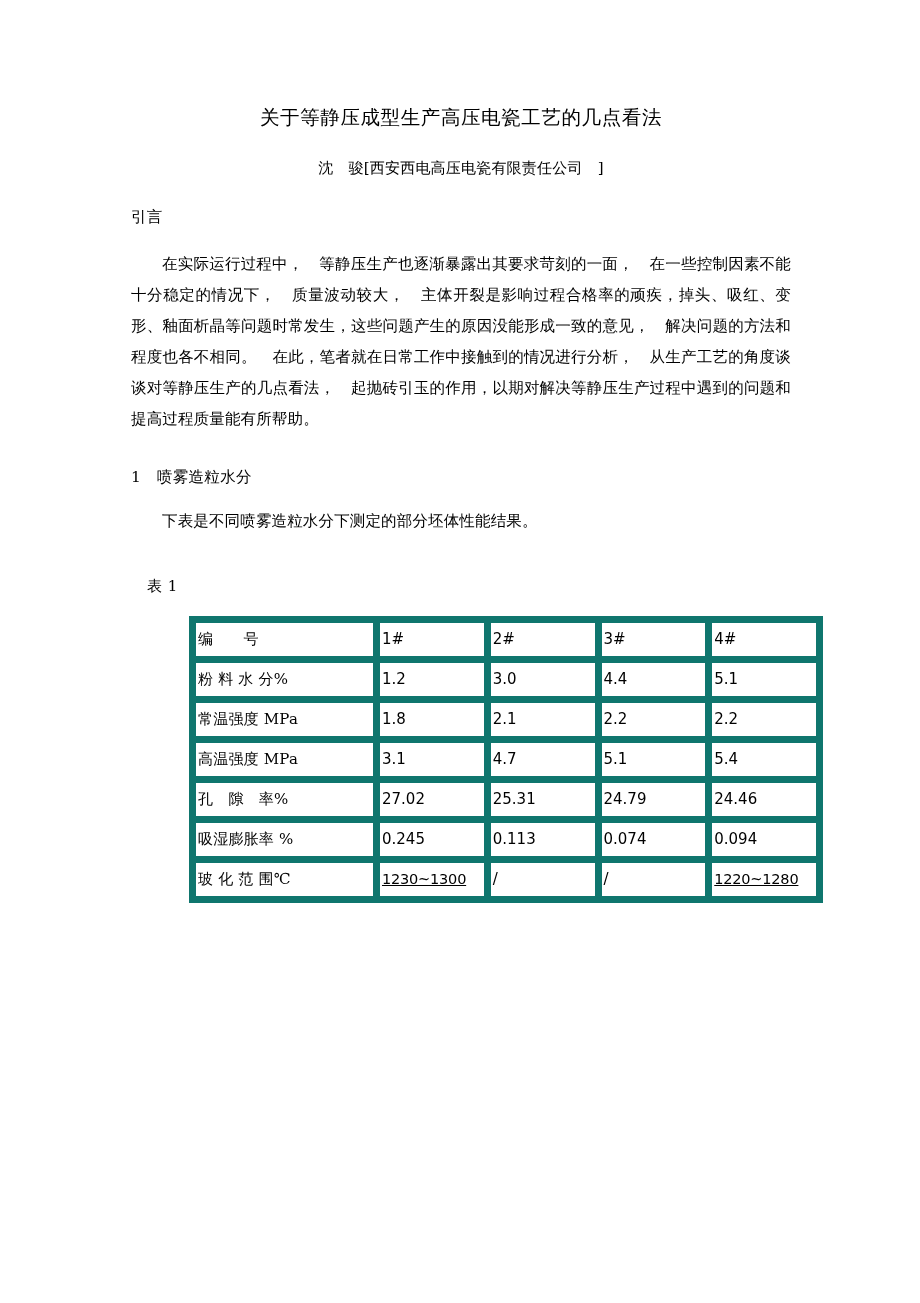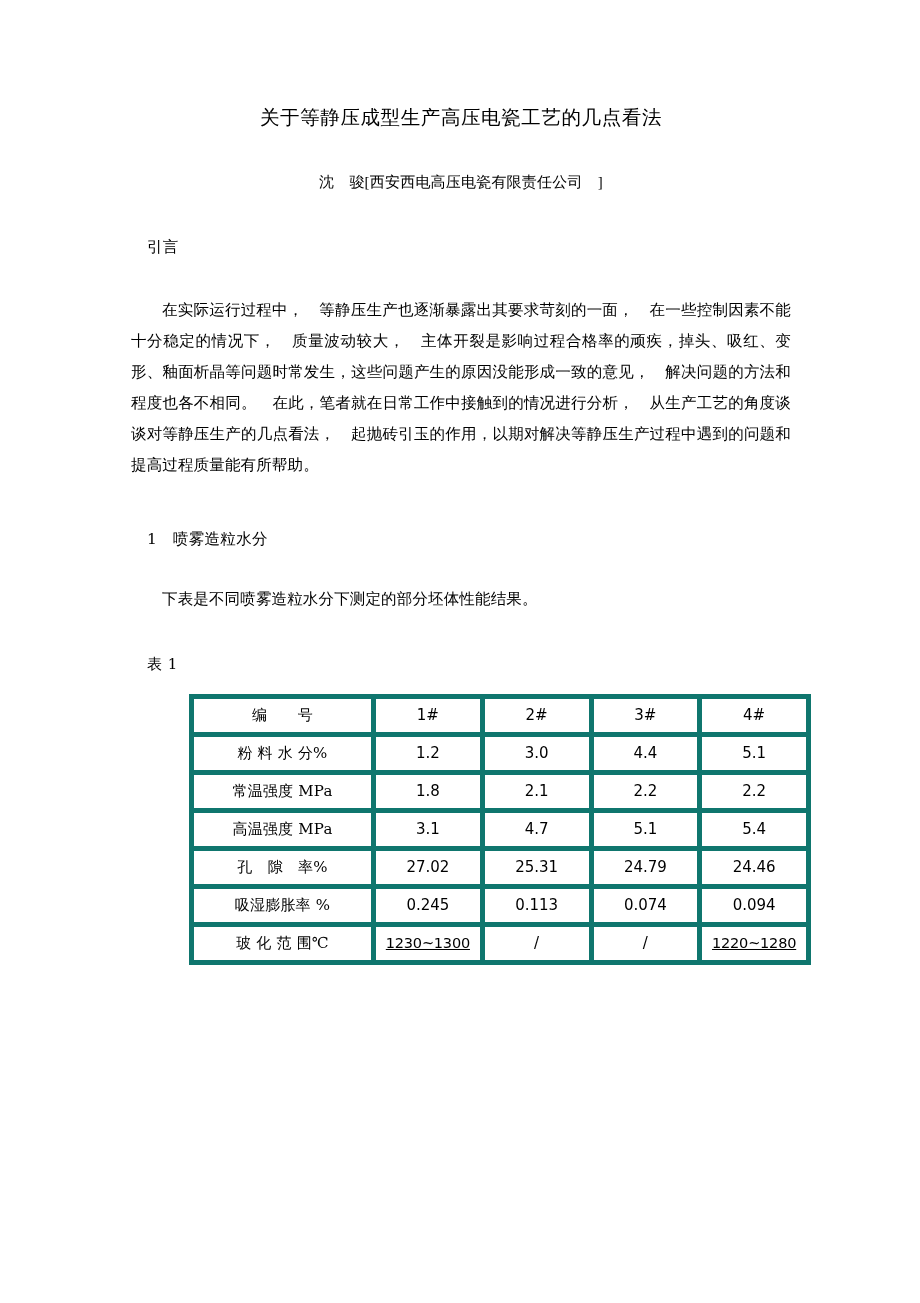--- a/index.html
+++ b/index.html
@@ -38,32 +38,31 @@
     padding-top: 104px;
     text-align: center;
     font-size: 19.5px;
     font-weight: normal;
     letter-spacing: 0.6px;
     line-height: 1.4;
     font-family: "DejaVu Serif", "Liberation Serif", serif;
   }
 
   .byline {
-    margin: 14px;
+    margin: 0;
     padding-top: 27px;
     text-align: center;
     font-size: 15px;
     letter-spacing: 0.2px;
     line-height: 1.4;
-    font-family: Liberation Serif, serif;
   }
 
   
   .heading {
-    margin: 16px;
+    margin: 0;
     padding-top: 27px;
     font-size: 15.5px;
     font-weight: normal;
     line-height: 1.5;
     letter-spacing: 0.3px;
   }
   .heading.sec {
     padding-top: 31px;
   }
 
@@ -99,23 +98,23 @@
     position: relative;
     left: 14px;
   }
   table.data {
     border-collapse: collapse;
     width: 572px;
     table-layout: fixed;
     font-size: 15px;
   }
   table.data td {
-    border: 5px solid #0f766e;
+    border: 7px solid #0f766e;
     height: 33px;
-    text-align: center;
+    text-align: left;
     vertical-align: middle;
     padding: 0 2px;
     line-height: 1.2;
     font-family: "DejaVu Serif", "Liberation Serif", serif;
     white-space: nowrap;
   }
   table.data td.rowhead {
     width: 173px;
     letter-spacing: 0.2px;
   }

